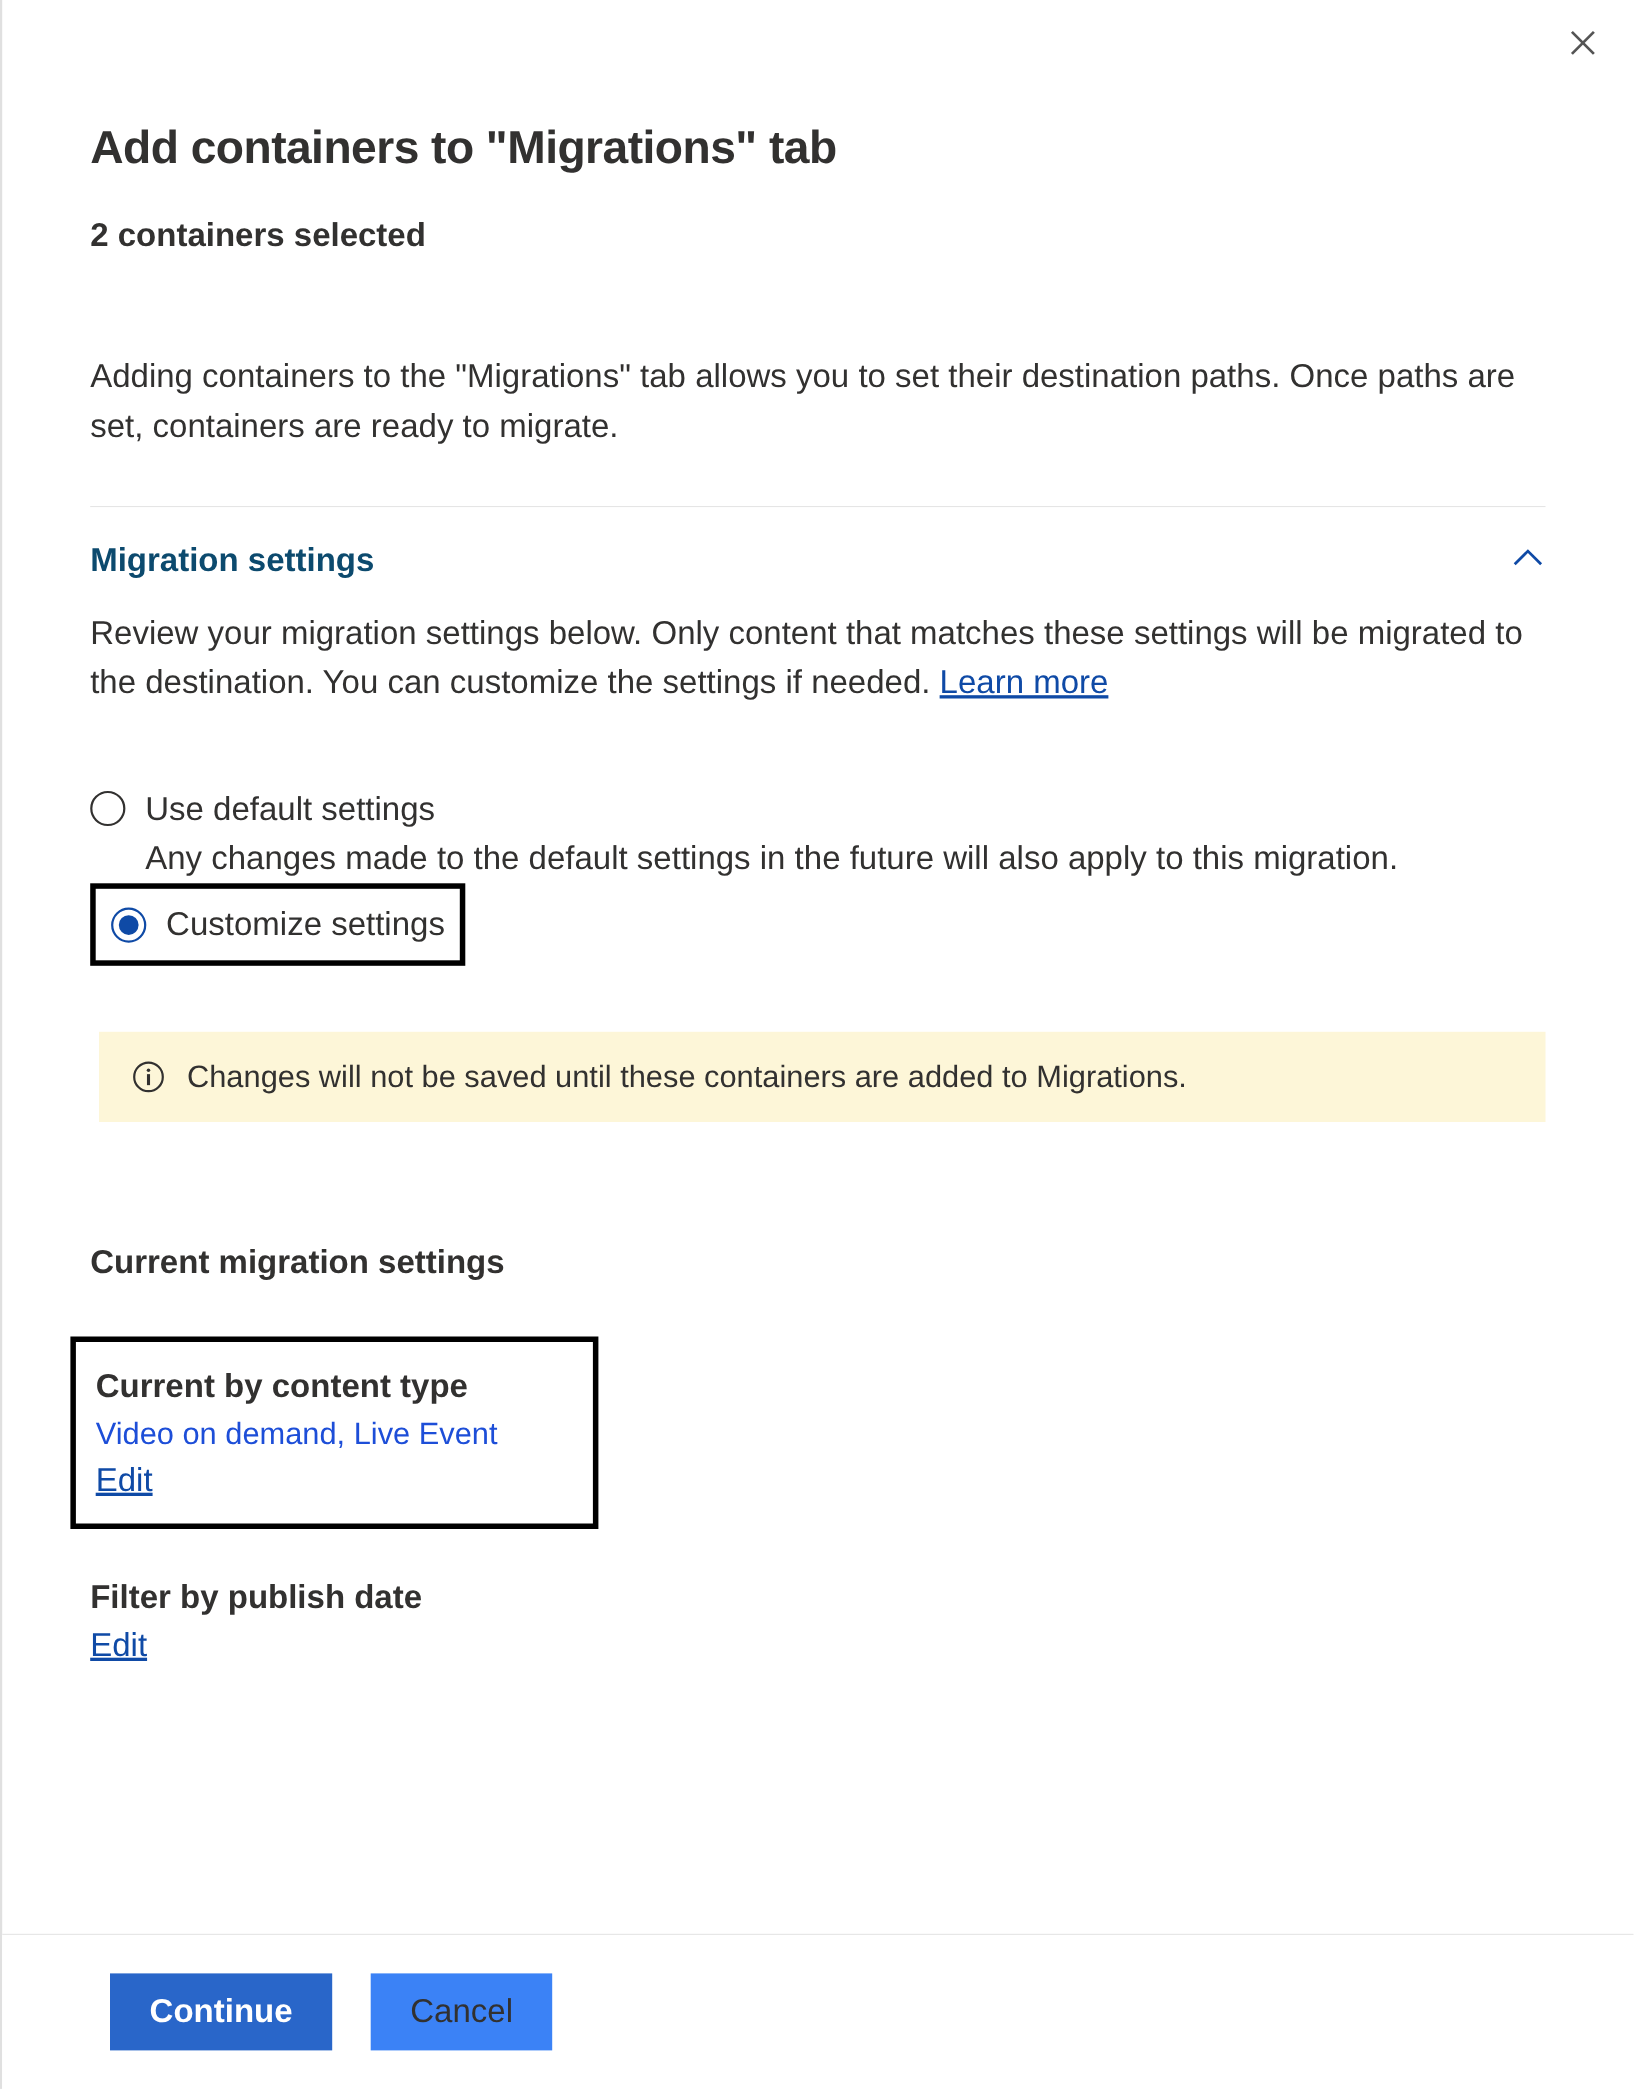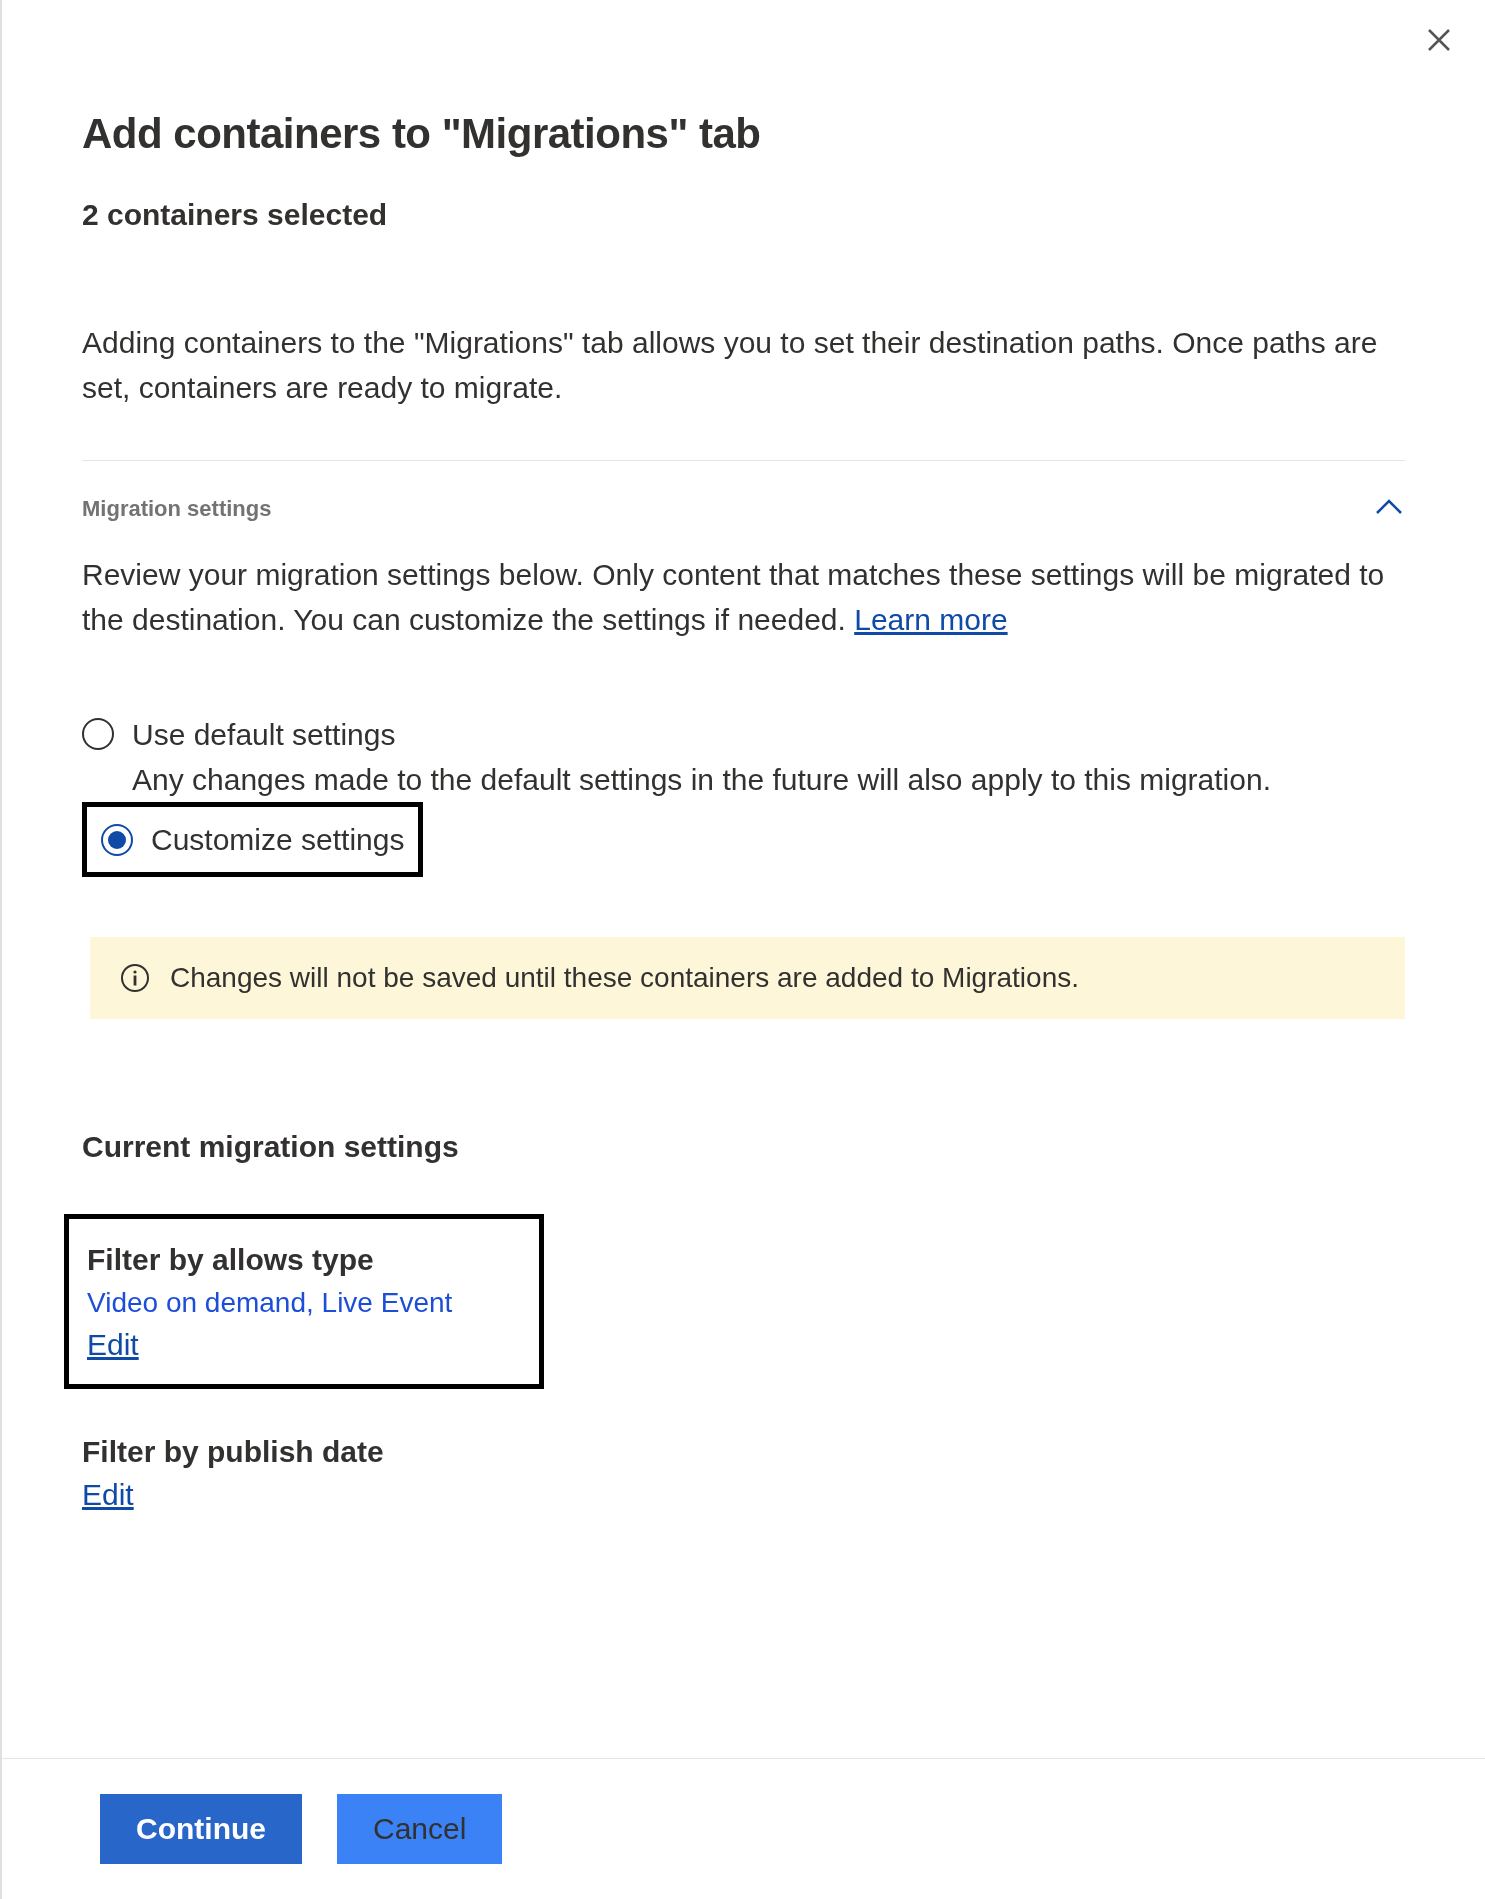--- a/index.html
+++ b/index.html
@@ -55,23 +55,23 @@
     border-top: 1.5px solid #e5e5e5;
     margin-bottom: 30px;
   }
   .section-header {
     display: flex;
     justify-content: space-between;
     align-items: center;
     margin-bottom: 25px;
   }
   .section-title {
-    font-size: 22px;
-    font-weight: 700;
-    color: #737373;
+    font-size: 30px;
+    font-weight: 700;
+    color: #0c4a6e;
   }
   .chevron-icon {
     color: #0f4aa6;
   }
   .chevron-icon svg {
     width: 32px;
     height: 32px;
     stroke: #0f4aa6;
     stroke-width: 2.5;
     fill: none;
@@ -285,21 +285,21 @@
           <circle cx="15" cy="9" r="1.6" fill="#323130"></circle>
           <rect x="13.6" y="12.5" width="2.8" height="10" fill="#323130"></rect>
         </svg>
     </div>
     <div class="info-text">Changes will not be saved until these containers are added to Migrations.</div>
   </div>
 
   <div class="current-settings-title">Current migration settings</div>
 
   <div class="setting-card boxed">
-    <div class="setting-label">Filter by allows type</div>
+    <div class="setting-label">Current by content type</div>
     <div class="setting-value">Video on demand, Live Event</div>
     <a class="setting-edit">Edit</a>
   </div>
 
   <div class="setting-card">
     <div class="setting-label">Filter by publish date</div>
     <a class="setting-edit">Edit</a>
   </div>
 
   <div class="footer">

